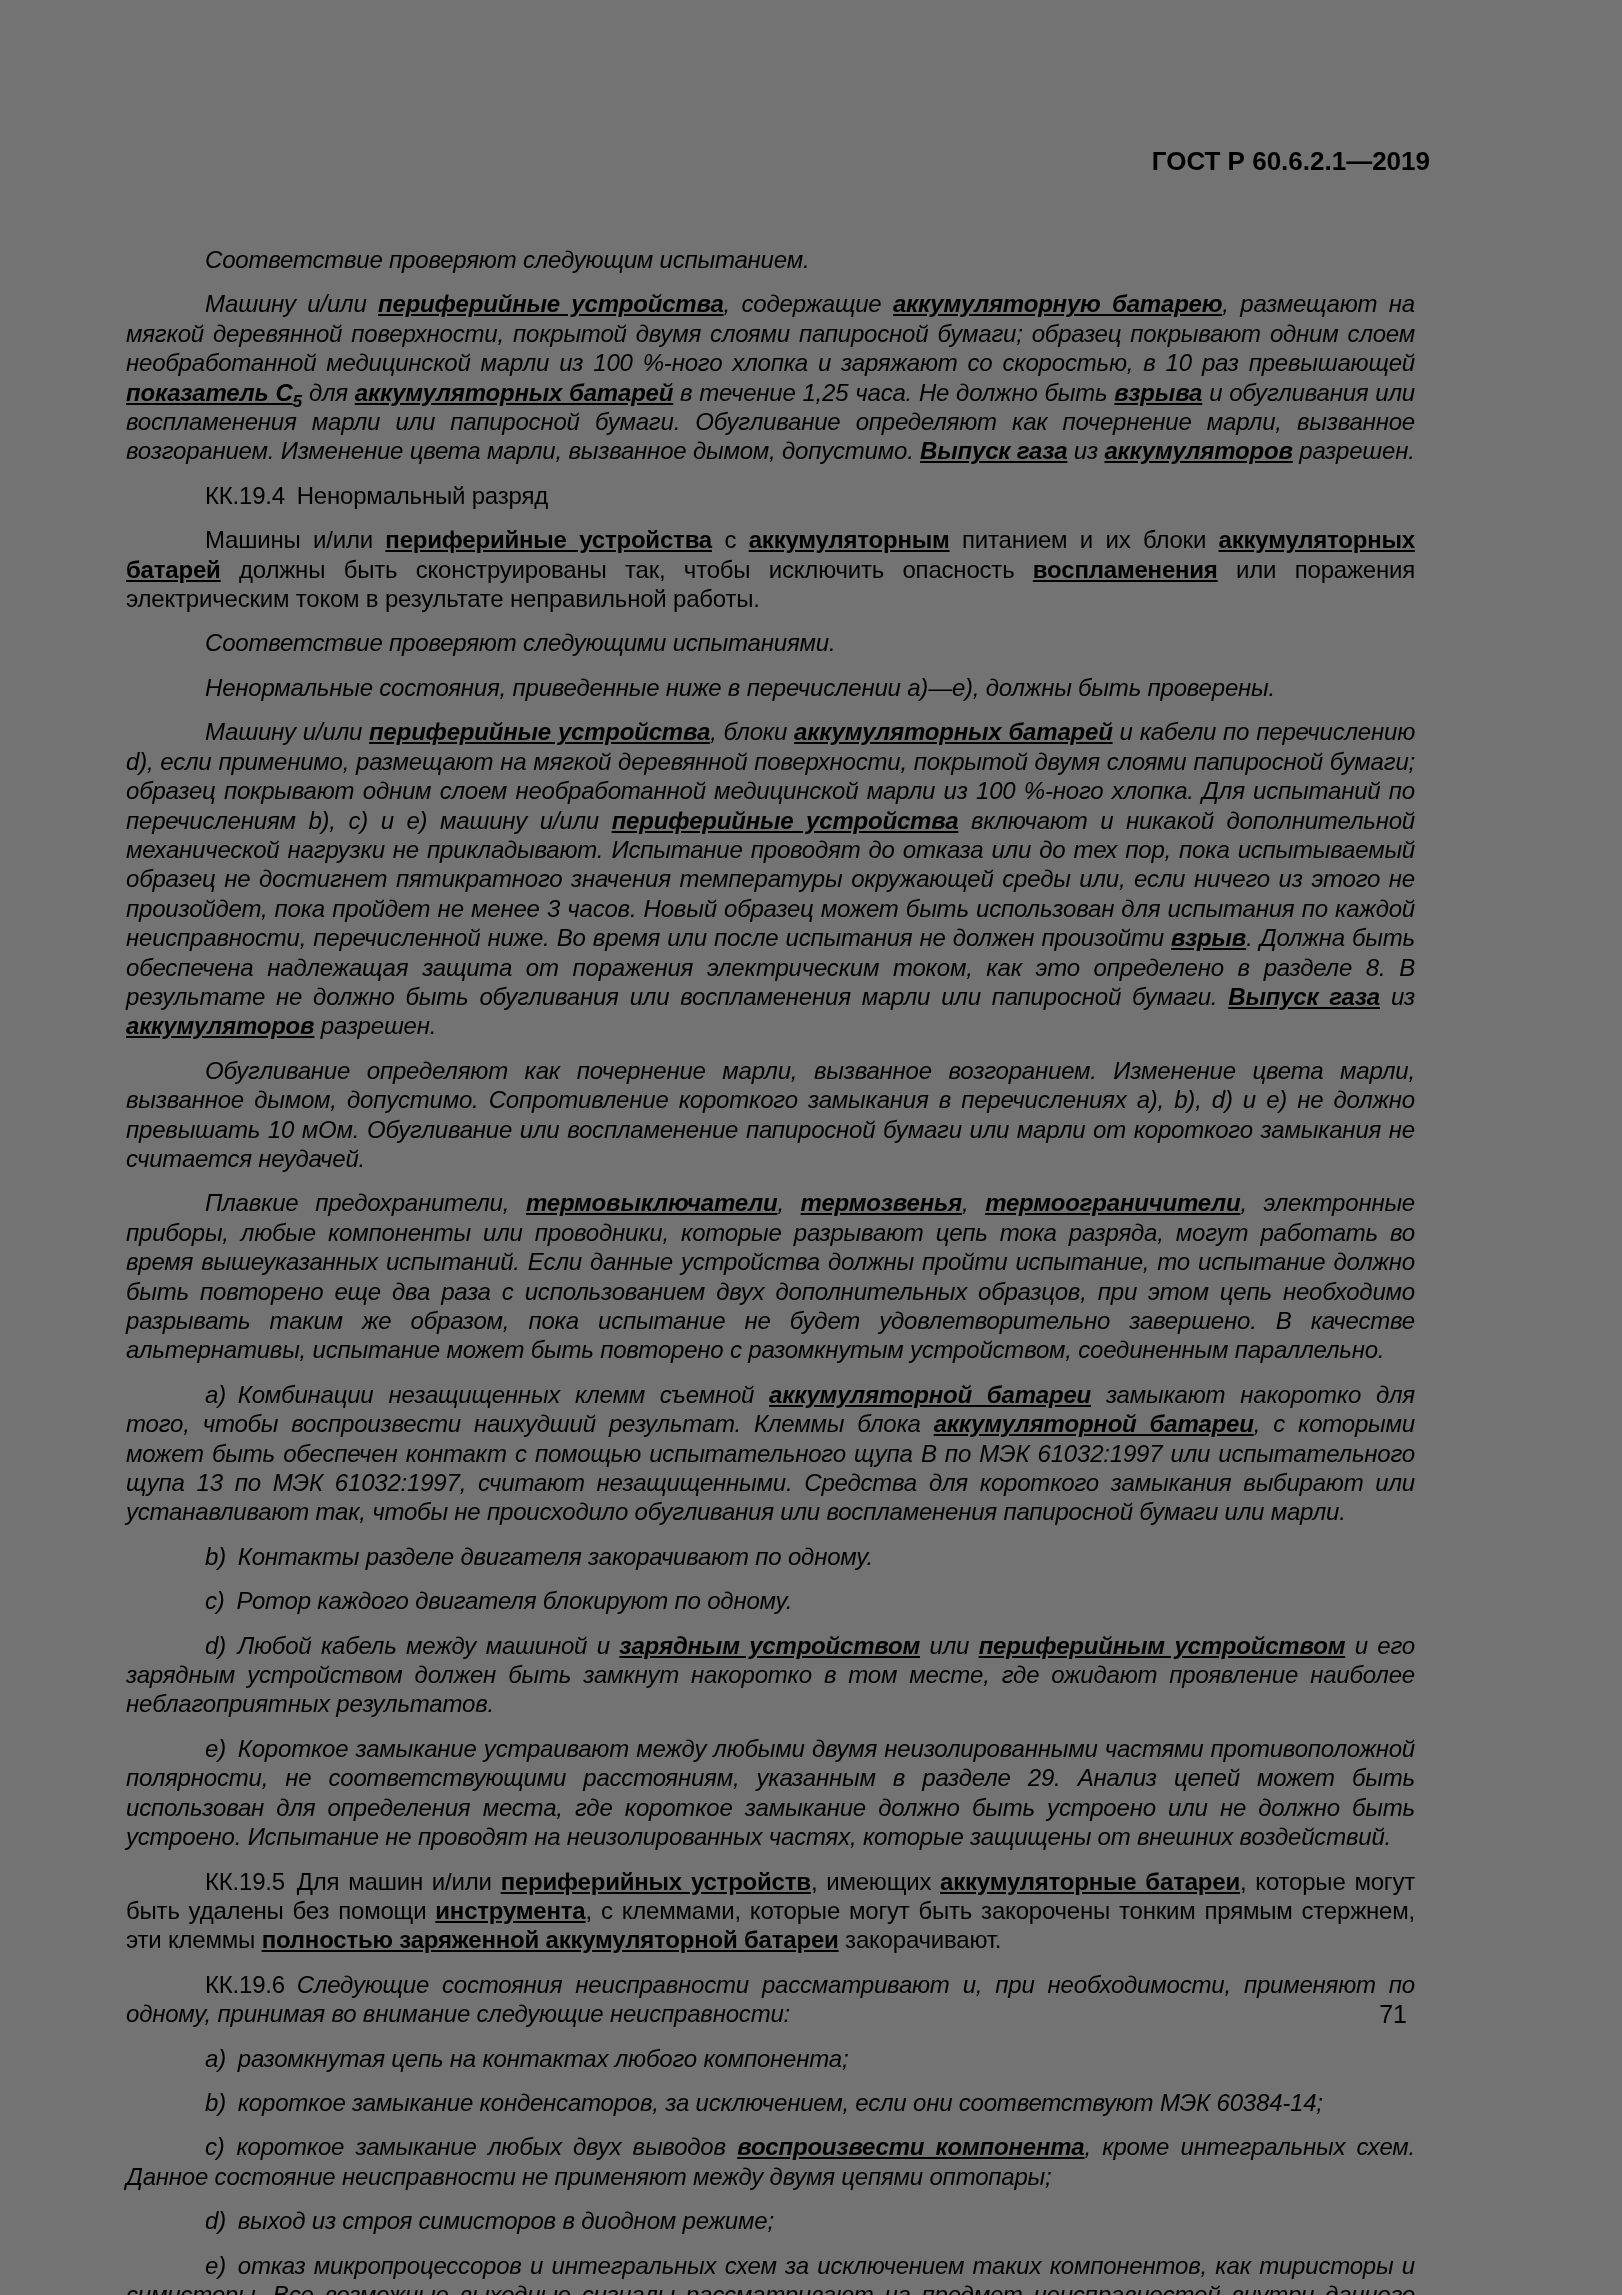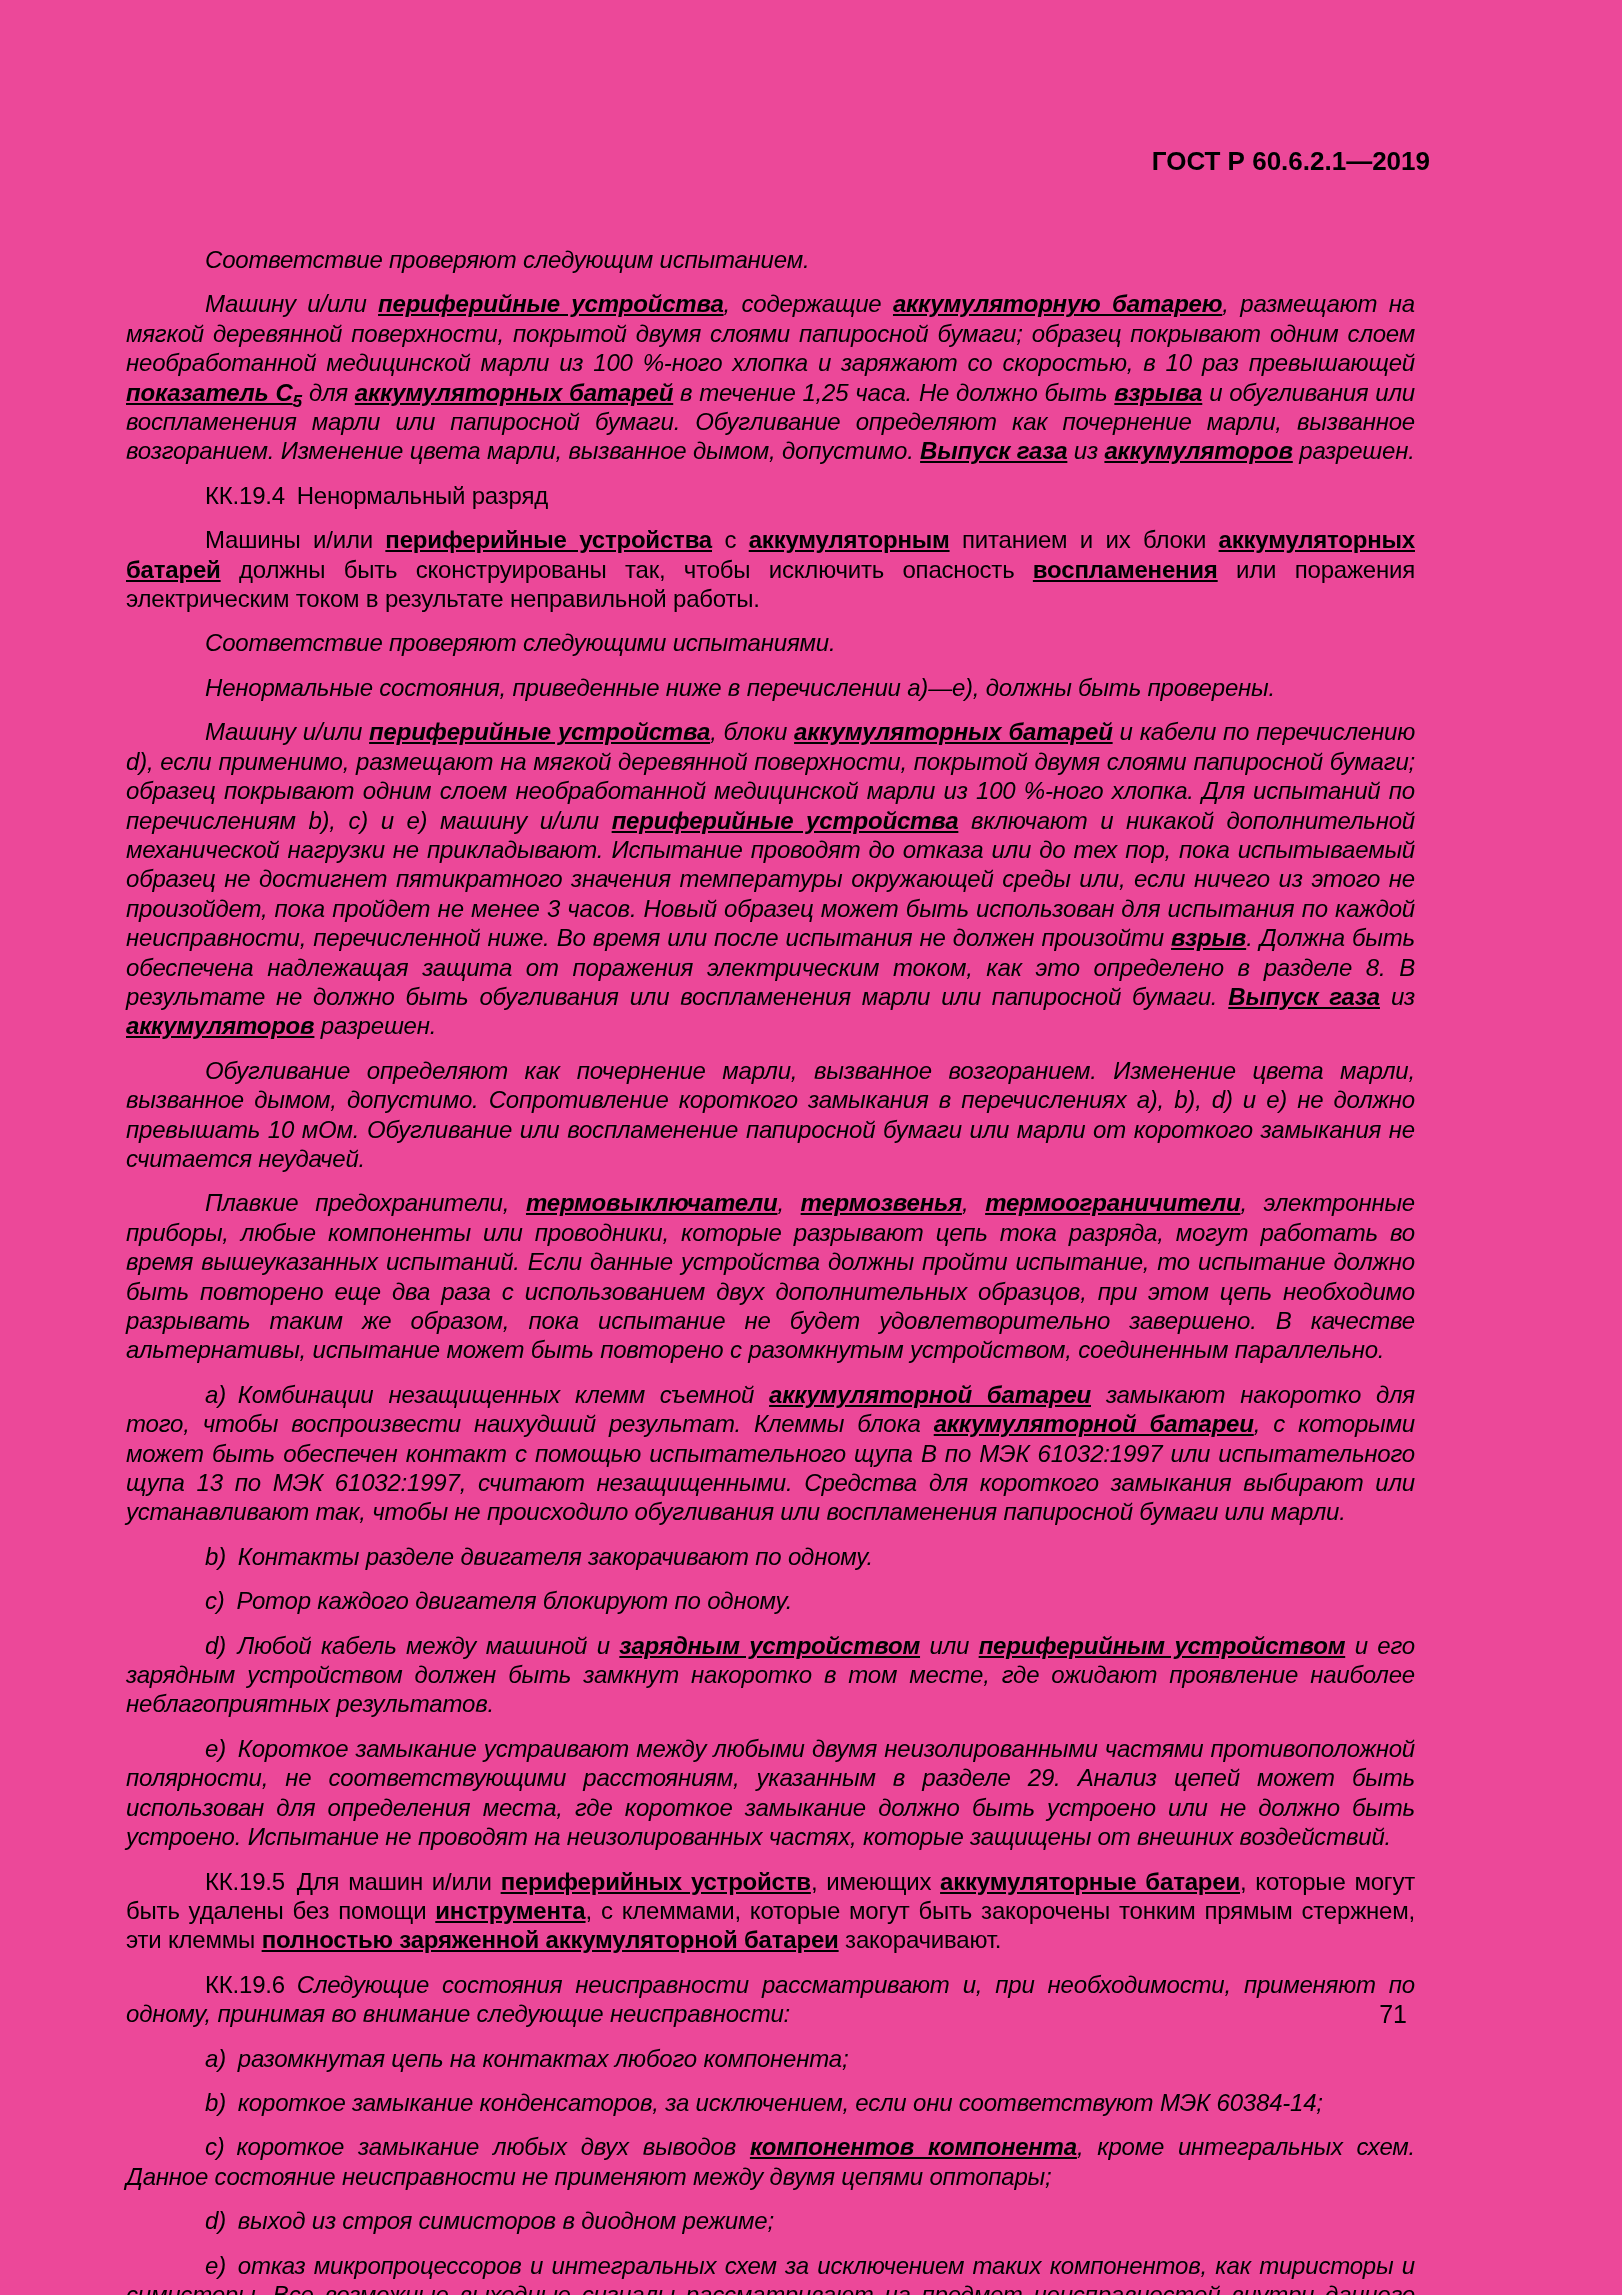--- a/index.html
+++ b/index.html
@@ -12,21 +12,21 @@
     width: 1623px;
     height: 2295px;
     color: #000000;
     font-family: "Liberation Sans", sans-serif;
     -webkit-hyphens: auto;
     hyphens: auto;
   }
   .page {
     position: absolute;
     inset: 0;
-    background: #ec4899;
+    background: #737373;
     overflow: hidden;
   }
   .doc-header {
     position: absolute;
     top: 148px;
     left: 111px;
     width: 1319px;
     text-align: right;
     font-weight: 700;
     font-size: 26px;
@@ -80,20 +80,20 @@
       <p class="para italic"><span>Плавкие предохранители, </span><span class="run-b">термовыключатели</span><span>, </span><span class="run-b">термозвенья</span><span>, </span><span class="run-b">термоограничители</span><span>, электронные приборы, любые компоненты или проводники, которые разрывают цепь тока разряда, могут работать во время вышеуказанных испытаний. Если данные устройства должны пройти испытание, то испытание должно быть повторено еще два раза с использованием двух дополнительных образцов, при этом цепь необходимо разрывать таким же образом, пока испытание не будет удовлетворительно завершено. В качестве альтернативы, испытание может быть повторено с разомкнутым устройством, соединенным параллельно.</span></p>
       <p class="para italic"><span>a) Комбинации незащищенных клемм съемной </span><span class="run-b">аккумуляторной батареи</span><span> замыкают накоротко для того, чтобы воспроизвести наихудший результат. Клеммы блока </span><span class="run-b">аккумуляторной батареи</span><span>, с которыми может быть обеспечен контакт с помощью испытательного щупа B по МЭК 61032:1997 или испытательного щупа 13 по МЭК 61032:1997, считают незащищенными. Средства для короткого замыкания выбирают или устанавливают так, чтобы не происходило обугливания или воспламенения папиросной бумаги или марли.</span></p>
       <p class="para italic"><span>b) Контакты разделе двигателя закорачивают по одному.</span></p>
       <p class="para italic"><span>c) Ротор каждого двигателя блокируют по одному.</span></p>
       <p class="para italic"><span>d) Любой кабель между машиной и </span><span class="run-b">зарядным устройством</span><span> или </span><span class="run-b">периферийным устройством</span><span> и его зарядным устройством должен быть замкнут накоротко в том месте, где ожидают проявление наиболее неблагоприятных результатов.</span></p>
       <p class="para italic"><span>e) Короткое замыкание устраивают между любыми двумя неизолированными частями противоположной полярности, не соответствующими расстояниям, указанным в разделе 29. Анализ цепей может быть использован для определения места, где короткое замыкание должно быть устроено или не должно быть устроено. Испытание не проводят на неизолированных частях, которые защищены от внешних воздействий.</span></p>
       <p class="para upright"><span>КК.19.5 Для машин и/или </span><span class="run-b">периферийных устройств</span><span>, имеющих </span><span class="run-b">аккумуляторные батареи</span><span>, которые могут быть удалены без помощи </span><span class="run-b">инструмента</span><span>, с клеммами, которые могут быть закорочены тонким прямым стержнем, эти клеммы </span><span class="run-b">полностью заряженной аккумуляторной батареи</span><span> закорачивают.</span></p>
       <p class="para italic"><span class="run-up">КК.19.6 </span><span>Следующие состояния неисправности рассматривают и, при необходимости, применяют по одному, принимая во внимание следующие неисправности:</span></p>
       <p class="para italic"><span>a) разомкнутая цепь на контактах любого компонента;</span></p>
       <p class="para italic"><span>b) короткое замыкание конденсаторов, за исключением, если они соответствуют МЭК 60384-14;</span></p>
-      <p class="para italic"><span>c) короткое замыкание любых двух выводов </span><span class="run-b">компонентов компонента</span><span>, кроме интегральных схем. Данное состояние неисправности не применяют между двумя цепями оптопары;</span></p>
+      <p class="para italic"><span>c) короткое замыкание любых двух выводов </span><span class="run-b">воспроизвести компонента</span><span>, кроме интегральных схем. Данное состояние неисправности не применяют между двумя цепями оптопары;</span></p>
       <p class="para italic"><span>d) выход из строя симисторов в диодном режиме;</span></p>
       <p class="para italic"><span>e) отказ микропроцессоров и интегральных схем за исключением таких компонентов, как тиристоры и симисторы. Все возможные выходные сигналы рассматривают на предмет неисправностей внутри данного компонента. Если может быть показано, что определенный выходной сигнал маловероятен, то соответствующую неисправность не рассматривают;</span></p>
     </div>
 
   <div class="page-number">71</div>
 </div>
 
 
 </body></html>

